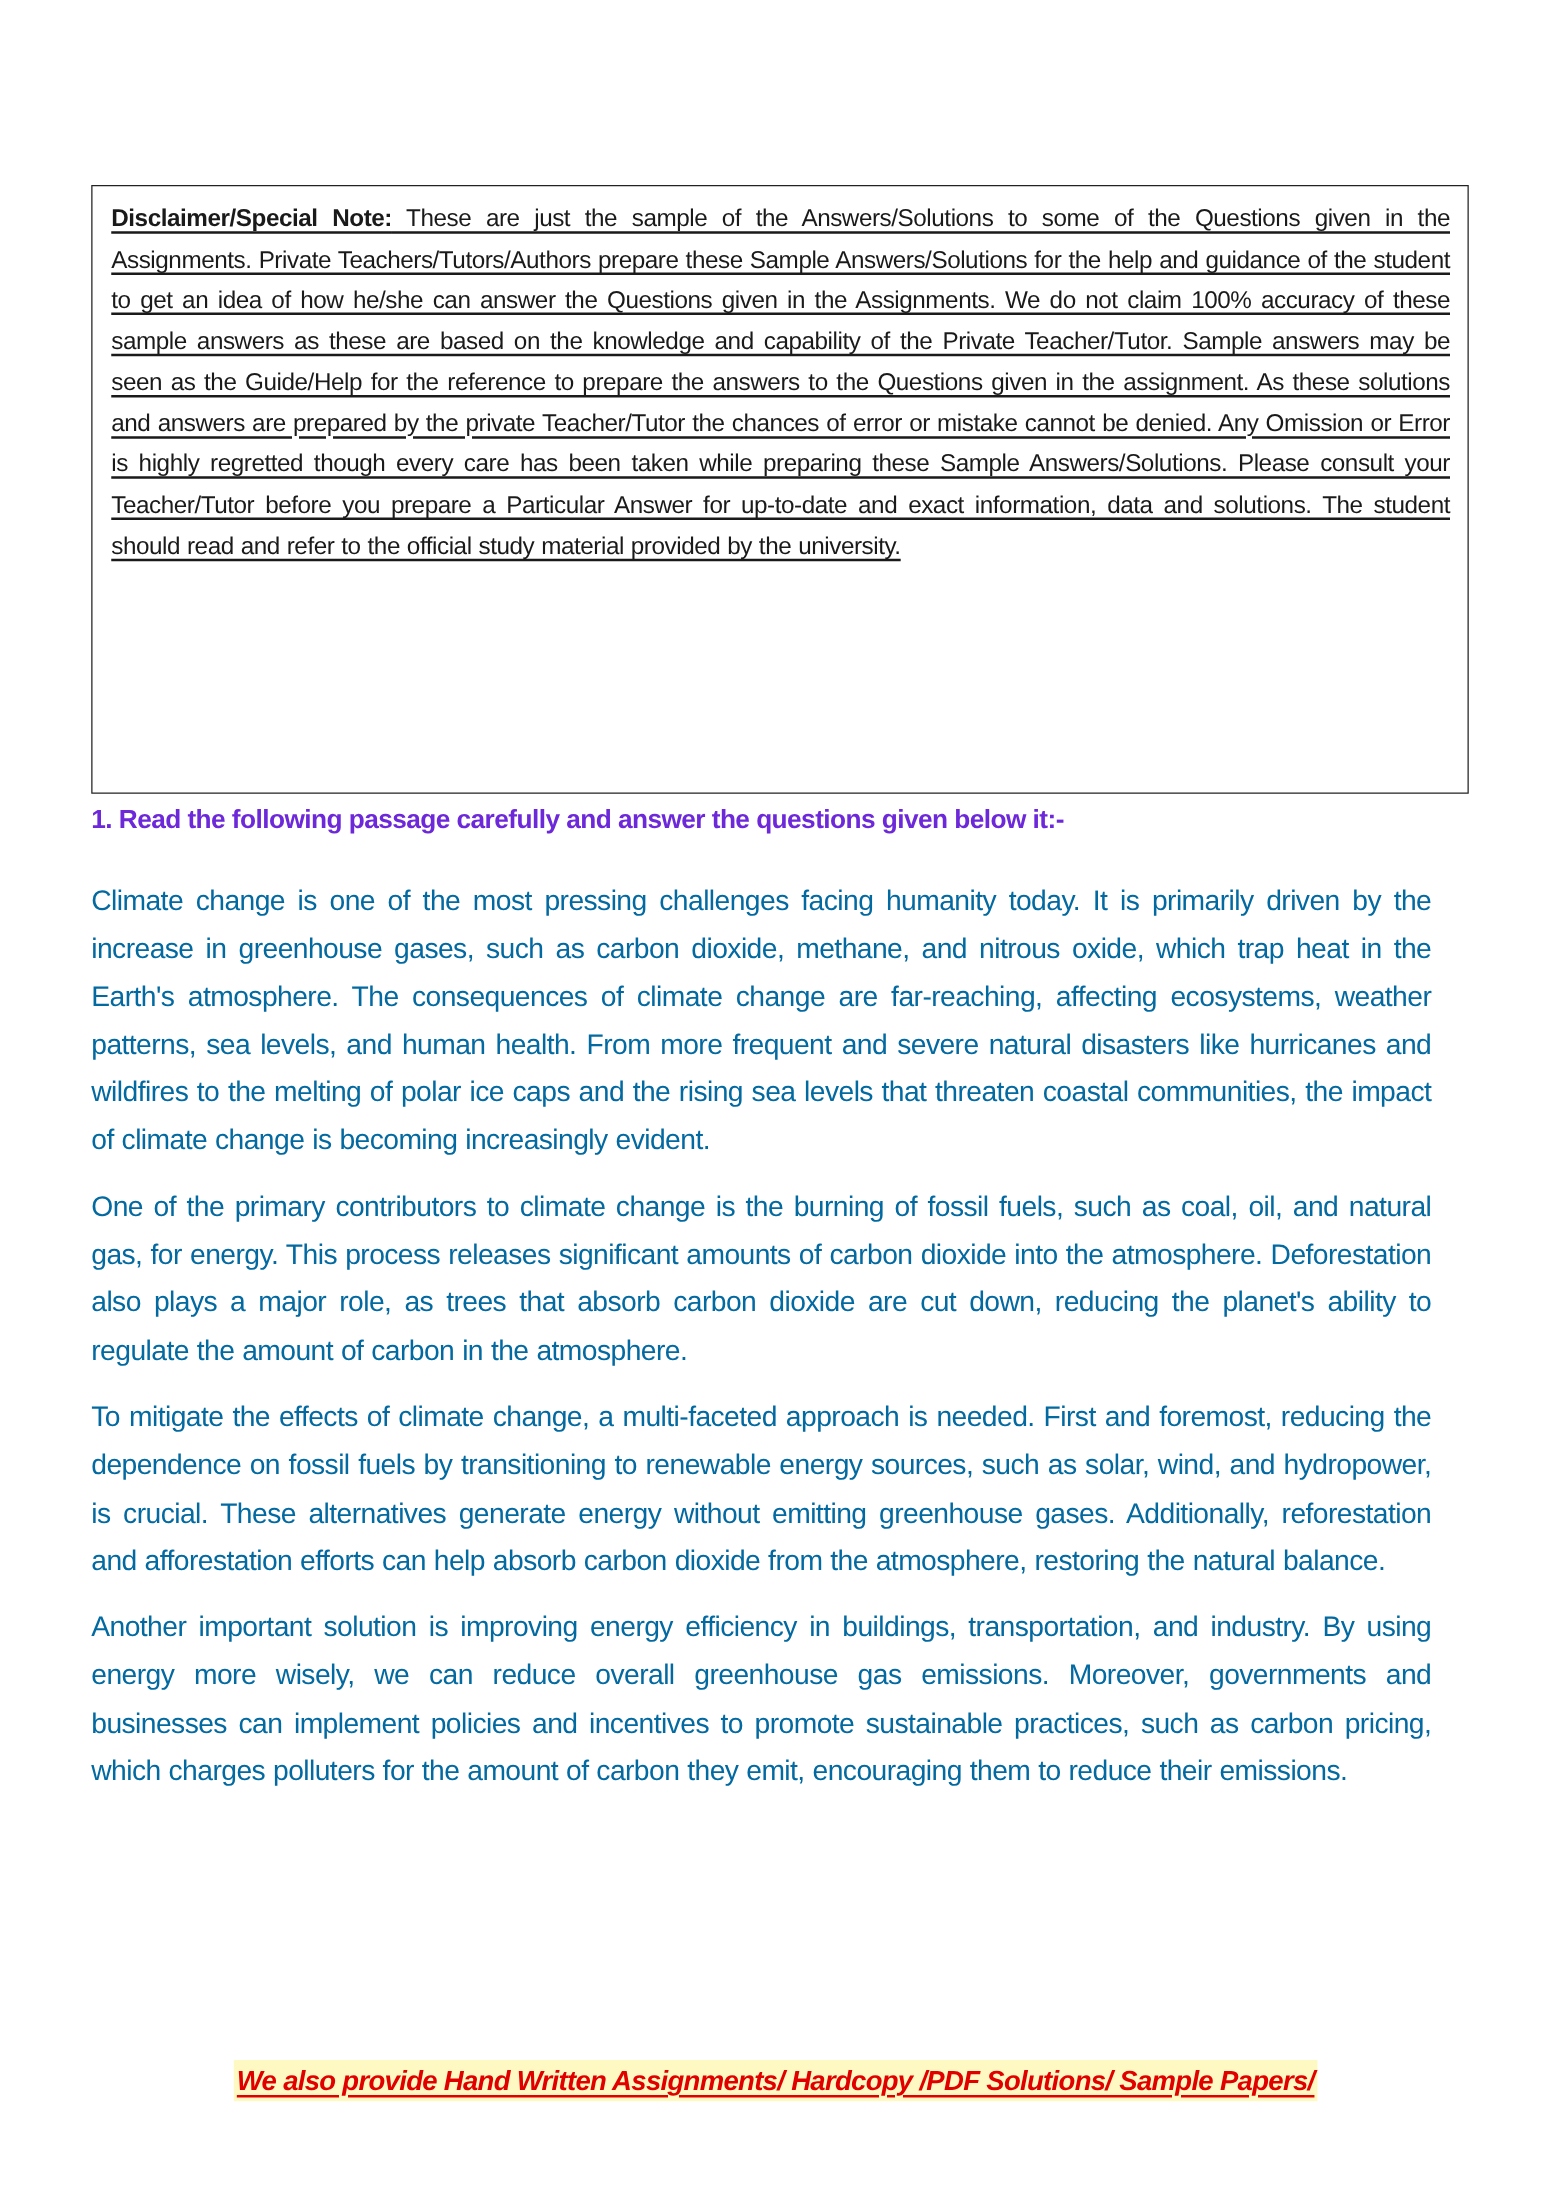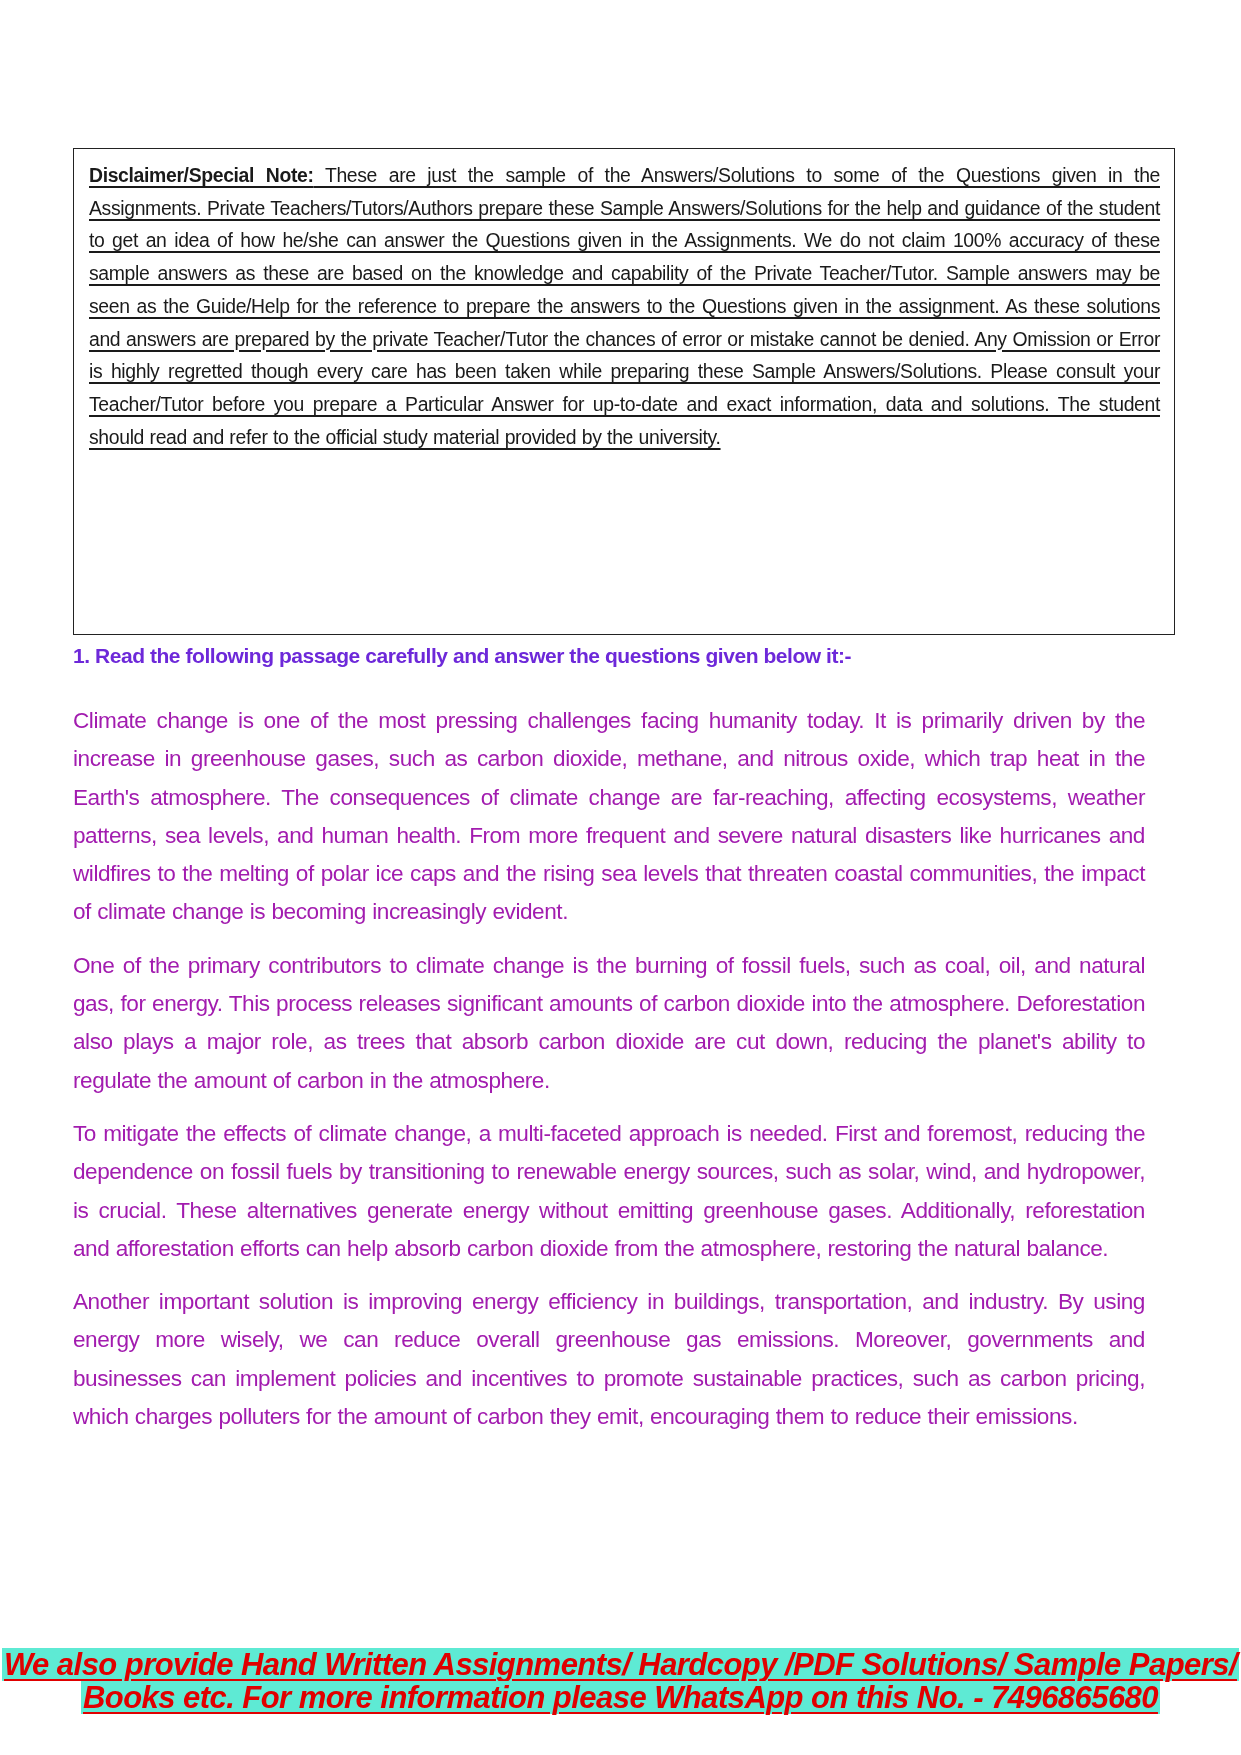--- a/index.html
+++ b/index.html
@@ -59,36 +59,36 @@
       width: 1072px;
     }
     .passage p {
       margin: 0 0 15px 0;
       font-size: 22.6px;
       line-height: 38.3px;
       text-align: justify;
       text-align-last: left;
       letter-spacing: -0.45px;
       word-spacing: 0.5px;
-      color: #a21caf;
+      color: #0369a1;
     }
     .promo {
       position: absolute;
       left: 0;
       top: 1648px;
       width: 1241px;
       text-align: center;
     }
     .promo-line {
       display: inline-block;
-      background: #5eead4;
+      background: #fef9c3;
       color: #e00000;
       font-weight: bold;
       font-style: italic;
-      font-size: 31px;
+      font-size: 22px;
       line-height: 33px;
       letter-spacing: -0.55px;
       text-decoration: underline;
       text-decoration-color: #e00000;
       text-underline-offset: 4px;
       text-decoration-thickness: 2px;
       padding: 0 2px;
     }
   </style>
 </head>
@@ -102,14 +102,13 @@
 
 <div class="passage">
   <p>Climate change is one of the most pressing challenges facing humanity today. It is primarily driven by the increase in greenhouse gases, such as carbon dioxide, methane, and nitrous oxide, which trap heat in the Earth's atmosphere. The consequences of climate change are far-reaching, affecting ecosystems, weather patterns, sea levels, and human health. From more frequent and severe natural disasters like hurricanes and wildfires to the melting of polar ice caps and the rising sea levels that threaten coastal communities, the impact of climate change is becoming increasingly evident.</p>
   <p>One of the primary contributors to climate change is the burning of fossil fuels, such as coal, oil, and natural gas, for energy. This process releases significant amounts of carbon dioxide into the atmosphere. Deforestation also plays a major role, as trees that absorb carbon dioxide are cut down, reducing the planet's ability to regulate the amount of carbon in the atmosphere.</p>
   <p>To mitigate the effects of climate change, a multi-faceted approach is needed. First and foremost, reducing the dependence on fossil fuels by transitioning to renewable energy sources, such as solar, wind, and hydropower, is crucial. These alternatives generate energy without emitting greenhouse gases. Additionally, reforestation and afforestation efforts can help absorb carbon dioxide from the atmosphere, restoring the natural balance.</p>
   <p>Another important solution is improving energy efficiency in buildings, transportation, and industry. By using energy more wisely, we can reduce overall greenhouse gas emissions. Moreover, governments and businesses can implement policies and incentives to promote sustainable practices, such as carbon pricing, which charges polluters for the amount of carbon they emit, encouraging them to reduce their emissions.</p>
 </div>
 
 <div class="promo">
   <div><span class="promo-line">We also provide Hand Written Assignments/ Hardcopy /PDF Solutions/ Sample Papers/</span></div>
-  <div><span class="promo-line">Books etc. For more information please WhatsApp on this No. - 7496865680</span></div>
 </div>
 
 </body></html>

